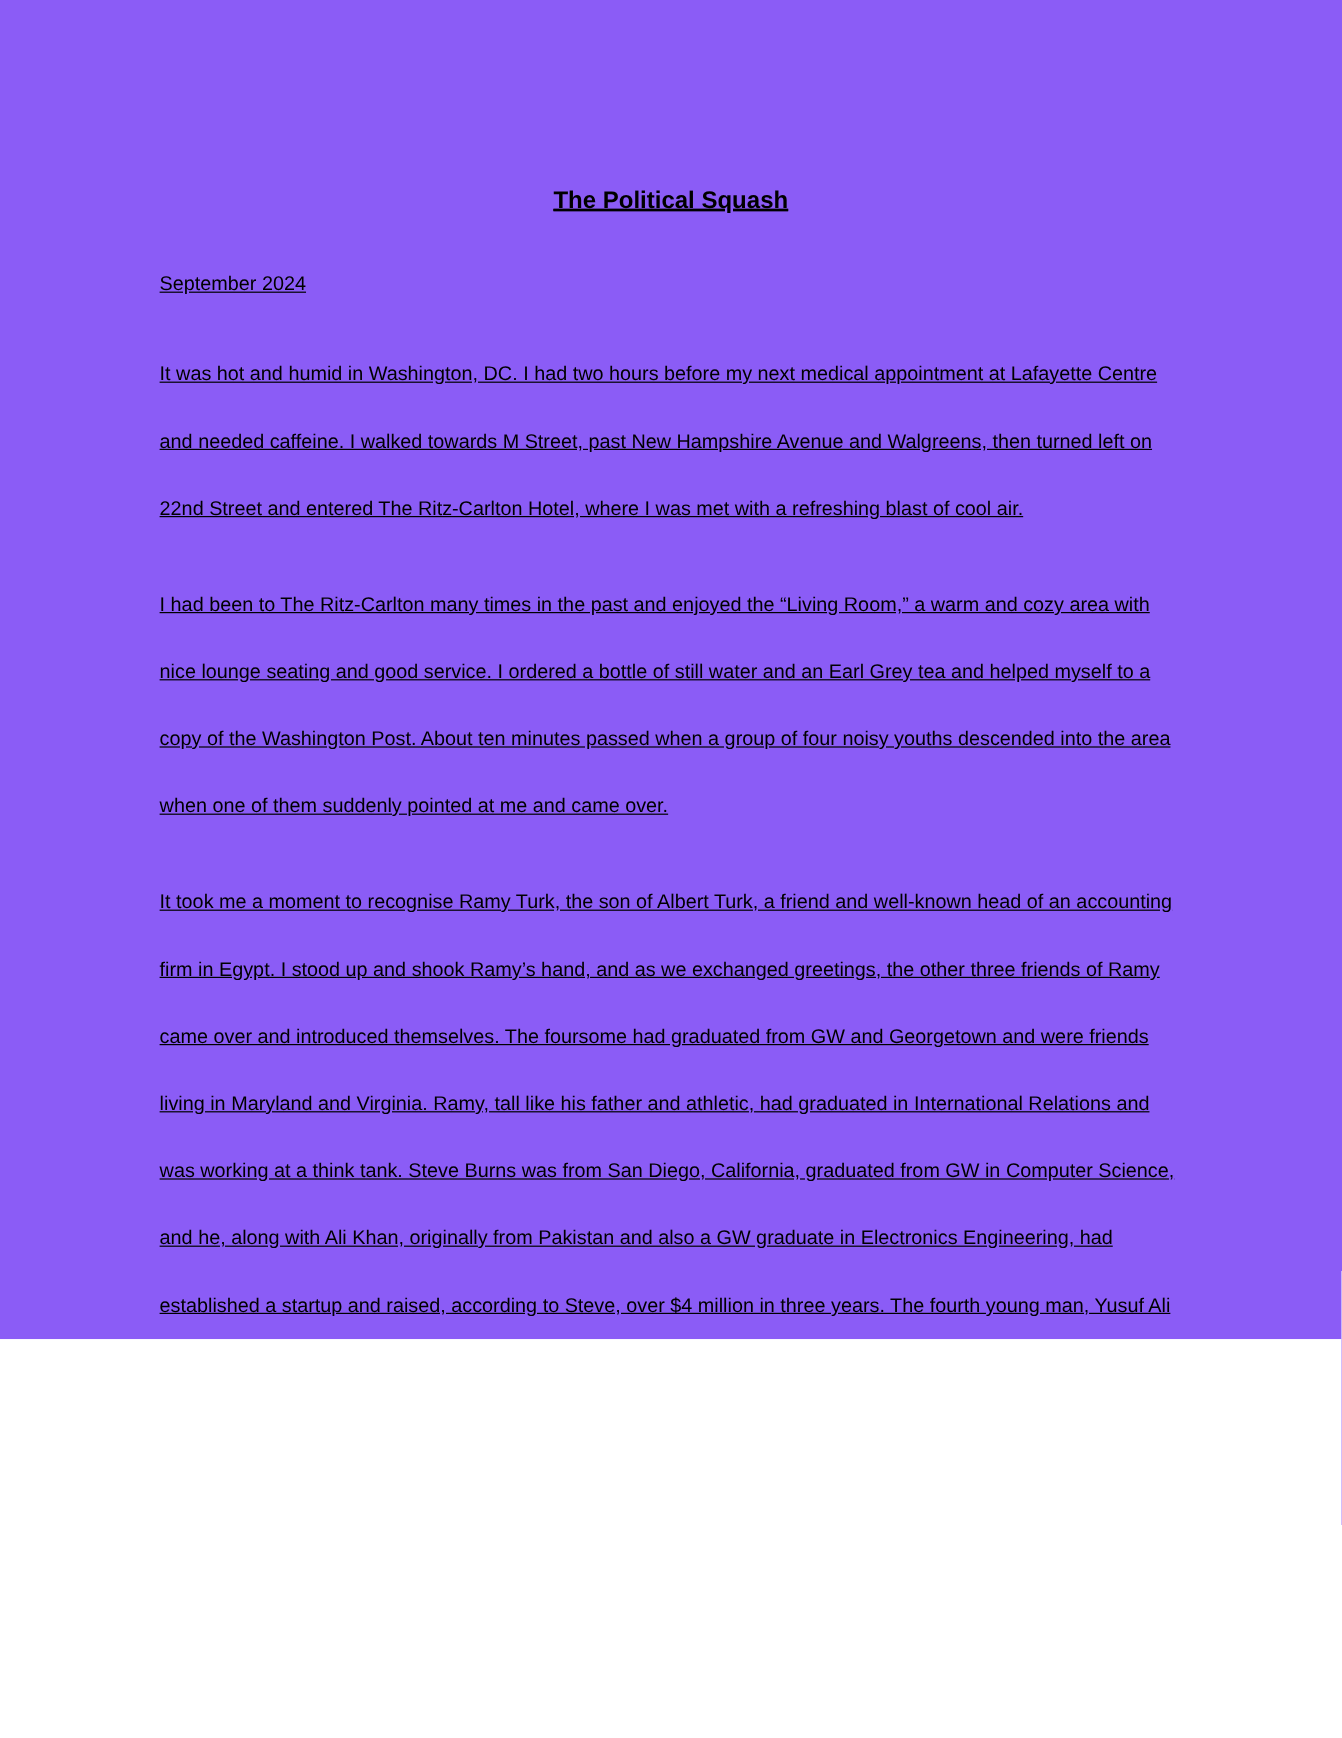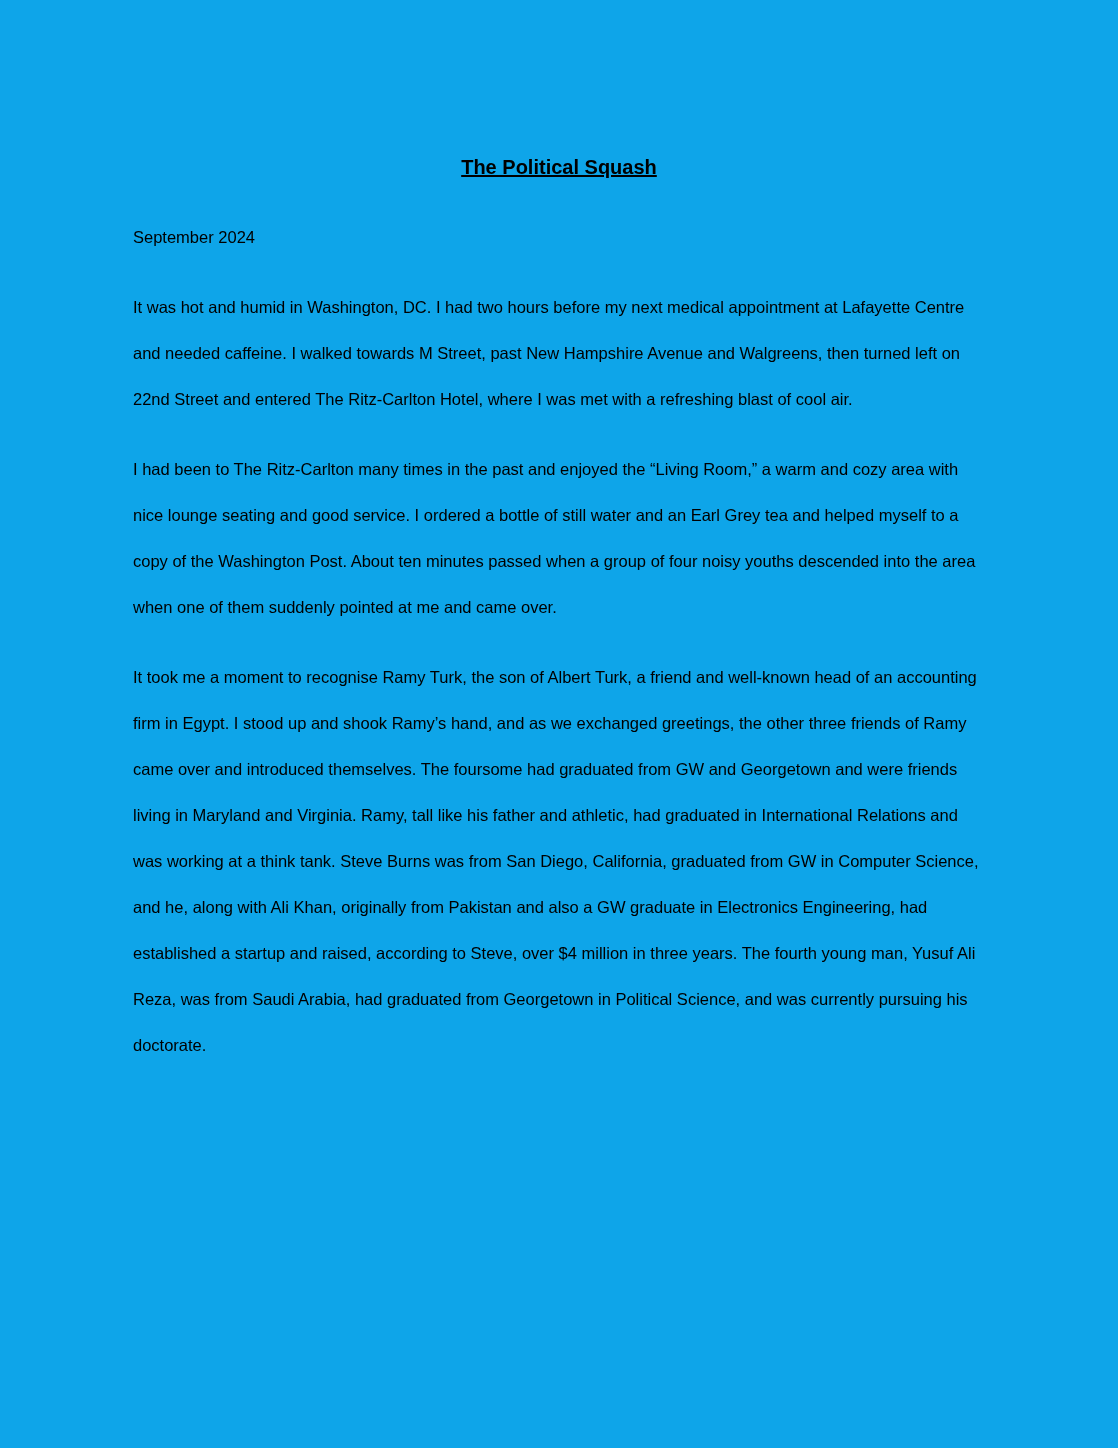--- a/index.html
+++ b/index.html
@@ -4,41 +4,42 @@
 <style>
   * { margin: 0; padding: 0; box-sizing: border-box; }
   html, body {
     background: #ffffff;
     font-family: "Liberation Sans", "DejaVu Sans", sans-serif;
     color: #000000;
   }
   .page {
     position: relative;
     width: 1118px;
-    height: 1448px;
-    background: #0ea5e9;
+    height: 1116px;
+    background: #8b5cf6;
     padding: 144px 133px 0 133px;
     overflow: hidden;
+    text-decoration: underline;
   }
   .doc-title {
     font-size: 20px;
     font-weight: bold;
     text-decoration: underline;
     text-align: center;
     line-height: 46px;
     margin-bottom: 24px;
   }
   .doc-date {
     font-size: 16.5px;
     line-height: 46px;
     margin-bottom: 24px;
   }
   .doc-para {
     font-size: 16.5px;
-    line-height: 46px;
+    line-height: 56px;
     margin-bottom: 24px;
     text-align: left;
   }
 </style>
 </head>
 <body>
 
 <div class="page">
   <h1 class="doc-title">The Political Squash</h1>
 

